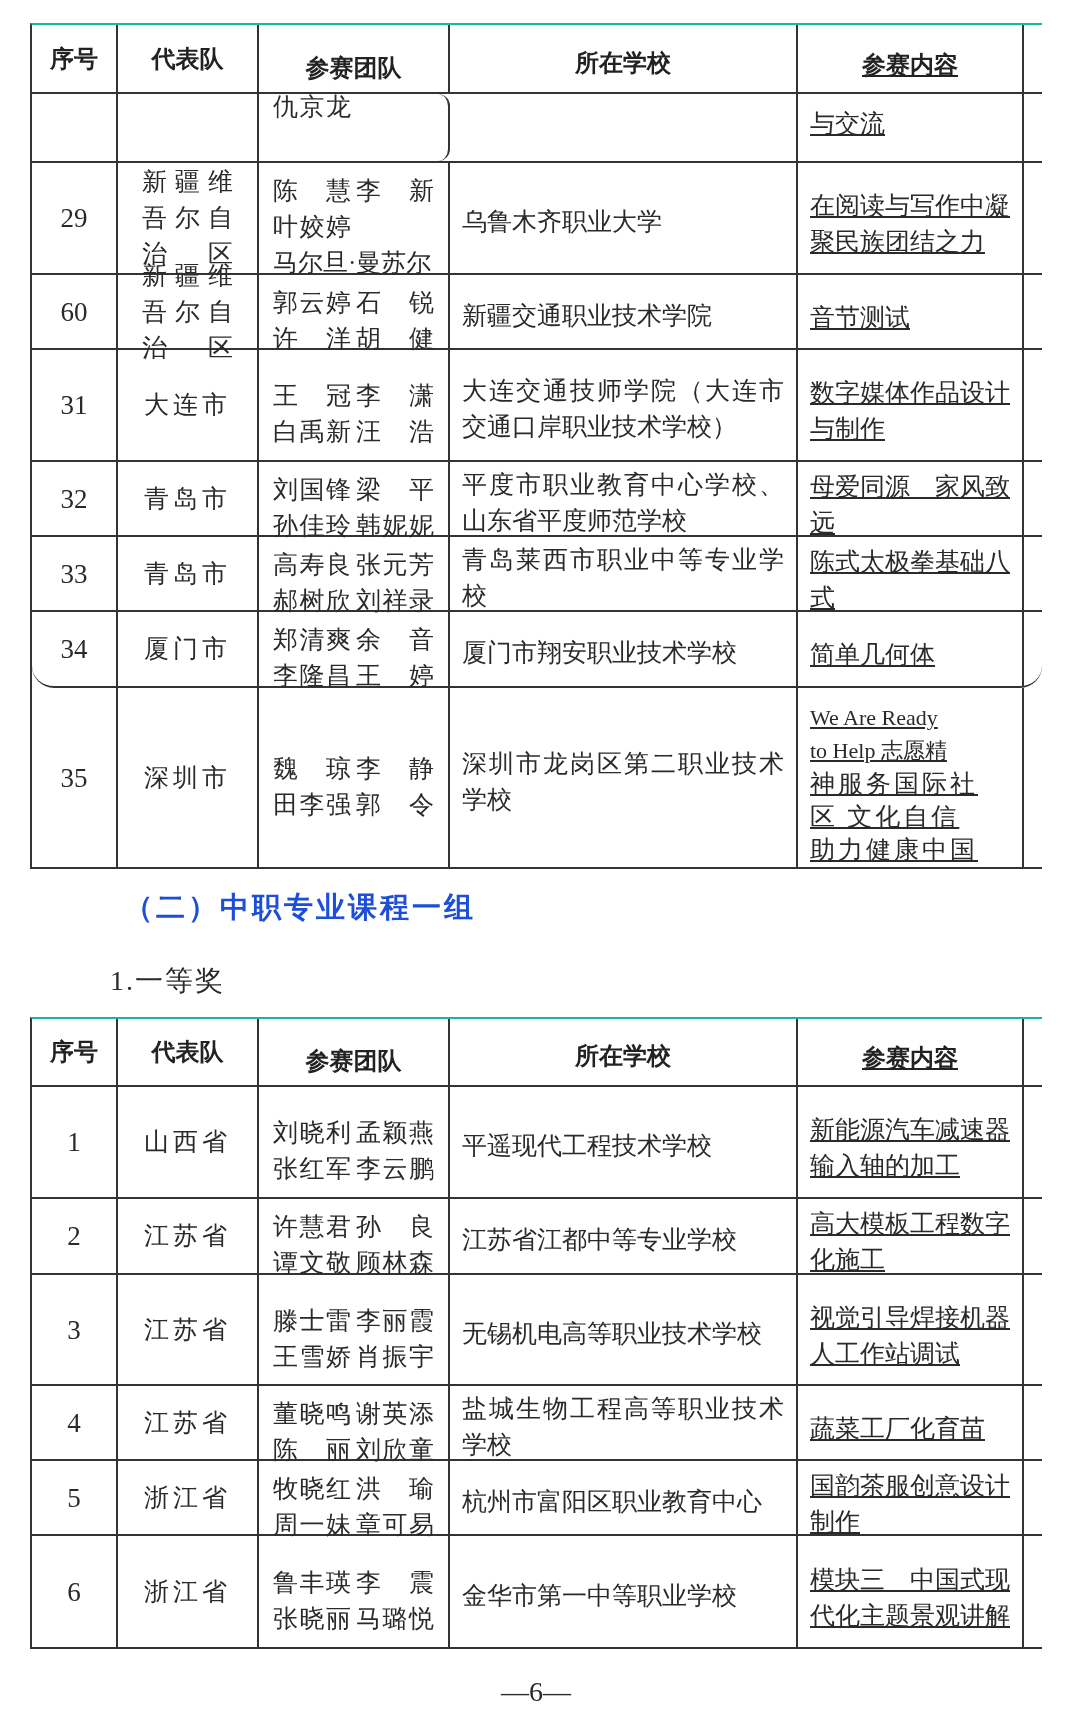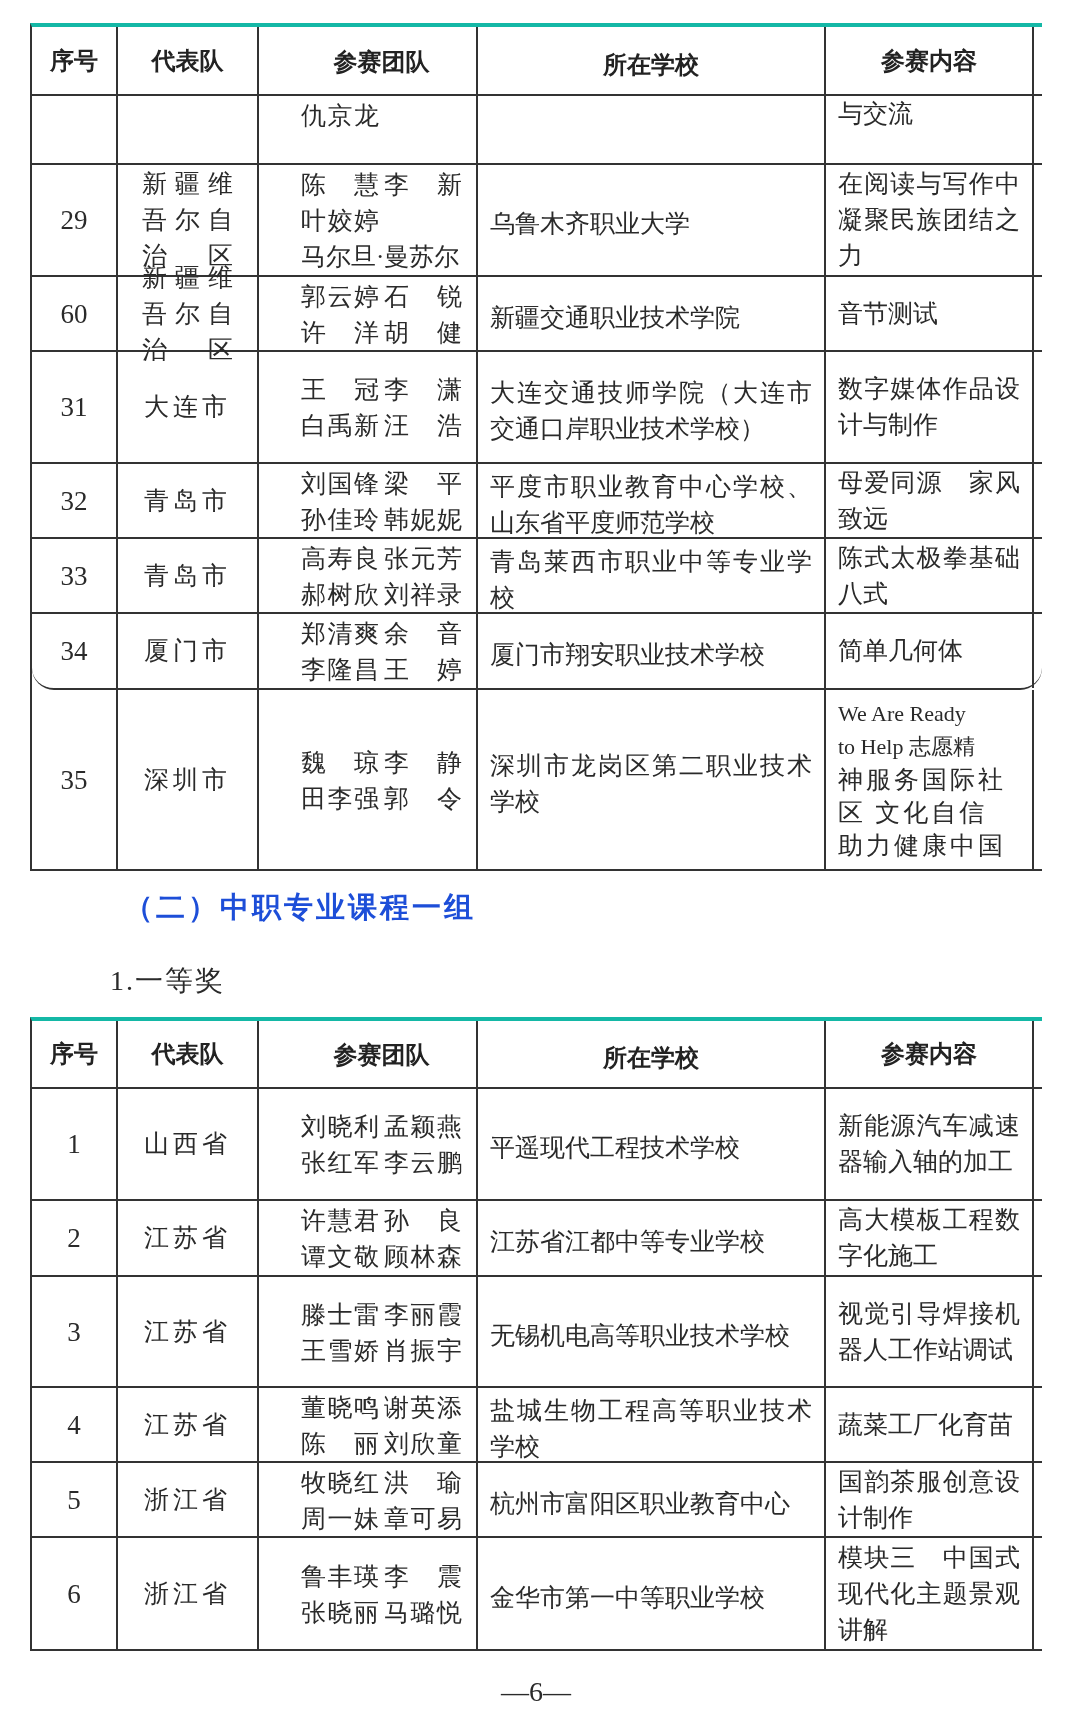--- a/index.html
+++ b/index.html
@@ -1,25 +1,25 @@
 <!DOCTYPE html>
 <html><head>
 <meta charset="utf-8">
 <style>
   html, body { margin:0; padding:0; background:#ffffff; }
   body { width:1080px; height:1730px; position:relative; overflow:hidden;
          font-family:"Liberation Serif","DejaVu Serif",serif; color:#2a2a2a; }
-  .tbl { position:absolute; left:30px; width:1012px; border-top:4px solid #14b8a6; border-left:2px solid #333; box-sizing:border-box; }
+  .tbl { position:absolute; left:30px; width:1012px; border-top:2px solid #14b8a6; border-left:2px solid #333; box-sizing:border-box; }
   .row { display:flex; border-bottom:2px solid #333; box-sizing:border-box; }
   .cell { border-right:2px solid #333; box-sizing:border-box; display:flex; align-items:center; font-size:25px; line-height:36px; }
   .c1 { width:86px; justify-content:center; font-family:"Liberation Serif",serif; font-size:27px; }
   .c2 { width:141px; justify-content:center; padding:0 24px; }
-  .c3 { width:191px; padding:2px 14px 0 14px;margin-left:28px; }
+  .c3 { width:191px; padding:18px 14px 0 14px; }
   .c4 { width:348px; padding:8px 12px 0 12px; }
-  .c5 { width:208px; padding:0 12px 0 12px; }
+  .c5 { width:226px; padding:12px 12px 0 12px;text-decoration:underline; }
   .hdr .cell { justify-content:center; font-weight:bold; font-family:"DejaVu Sans","Liberation Sans",sans-serif; font-size:24px; color:#222; }
   .jtext { width:100%; text-align:justify; text-justify:inter-character; word-break:break-all; }
   .c2 .jtext { text-align:justify; text-align-last:justify; }
   .c2 .jtext.single { text-align:center; text-align-last:center; letter-spacing:4px; }
   .names { width:100%; display:flex; flex-direction:column; }
   .nline { display:flex; justify-content:space-between; height:36px; }
   .nm { display:inline-block; white-space:nowrap; }
   .nm.two { width:78px; text-align:justify; text-align-last:justify; }
   .nm.three { width:78px; text-align:justify; text-align-last:justify; }
   .latin { font-family:"Liberation Serif",serif; font-size:22px; }
@@ -37,21 +37,21 @@
     <div class="cell c3" style="justify-content:center;">参赛团队</div>
     <div class="cell c4" style="justify-content:center;">所在学校</div>
     <div class="cell c5" style="justify-content:center;">参赛内容</div>
   </div>
   <div>
       <div class="row" style="height: 69px;">
         <div class="cell c1"></div>
         <div class="cell c2">
           <div class="jtext single"></div>
         </div>
-        <div class="cell c3" style="align-items: flex-start;">
+        <div class="cell c3" style="align-items: flex-end; border-radius: 12px;">
           <div class="names">
             <div class="nline">
               <span class="nm three">仇京龙</span>
             </div>
             <div class="nline">
               <span class="nm"></span>
             </div>
           </div>
         </div>
         <div class="cell c4">

